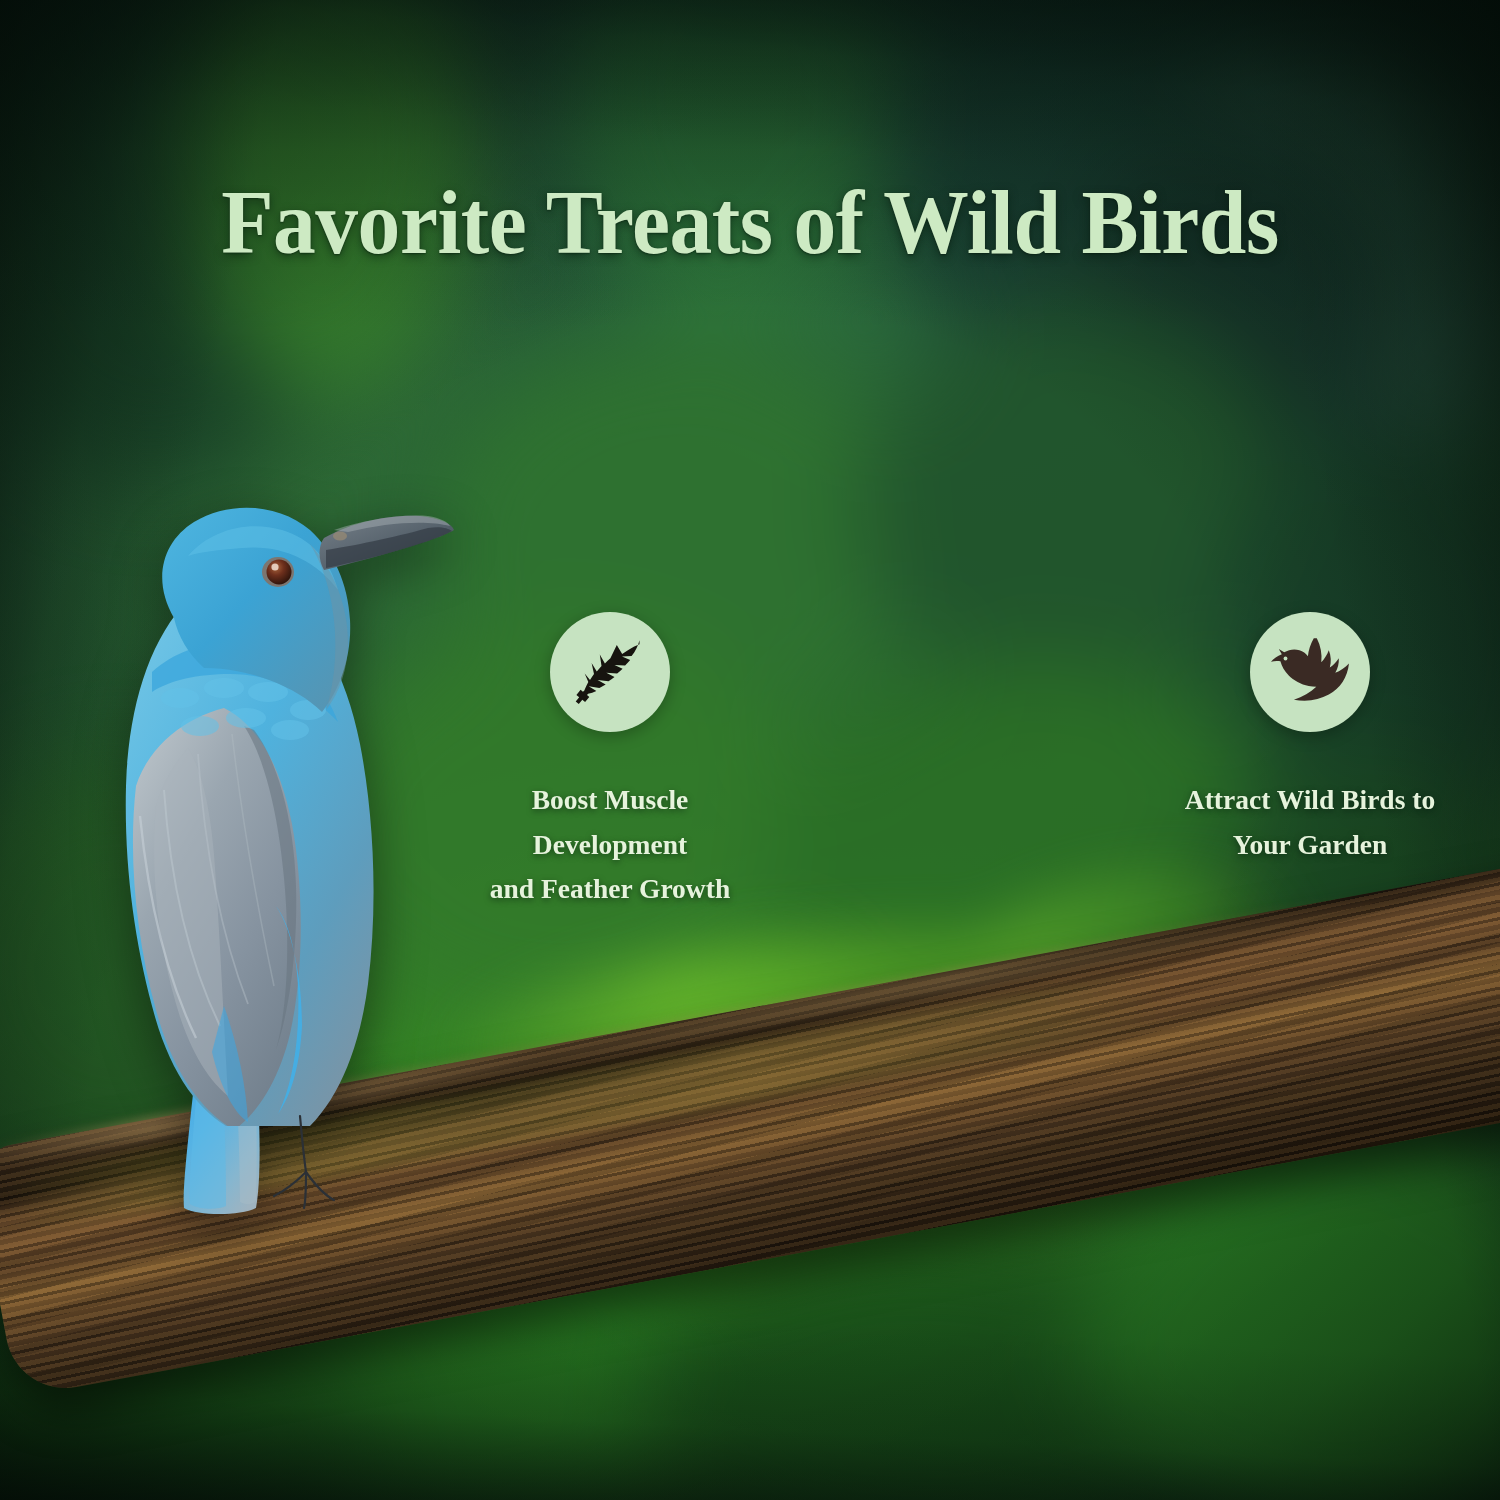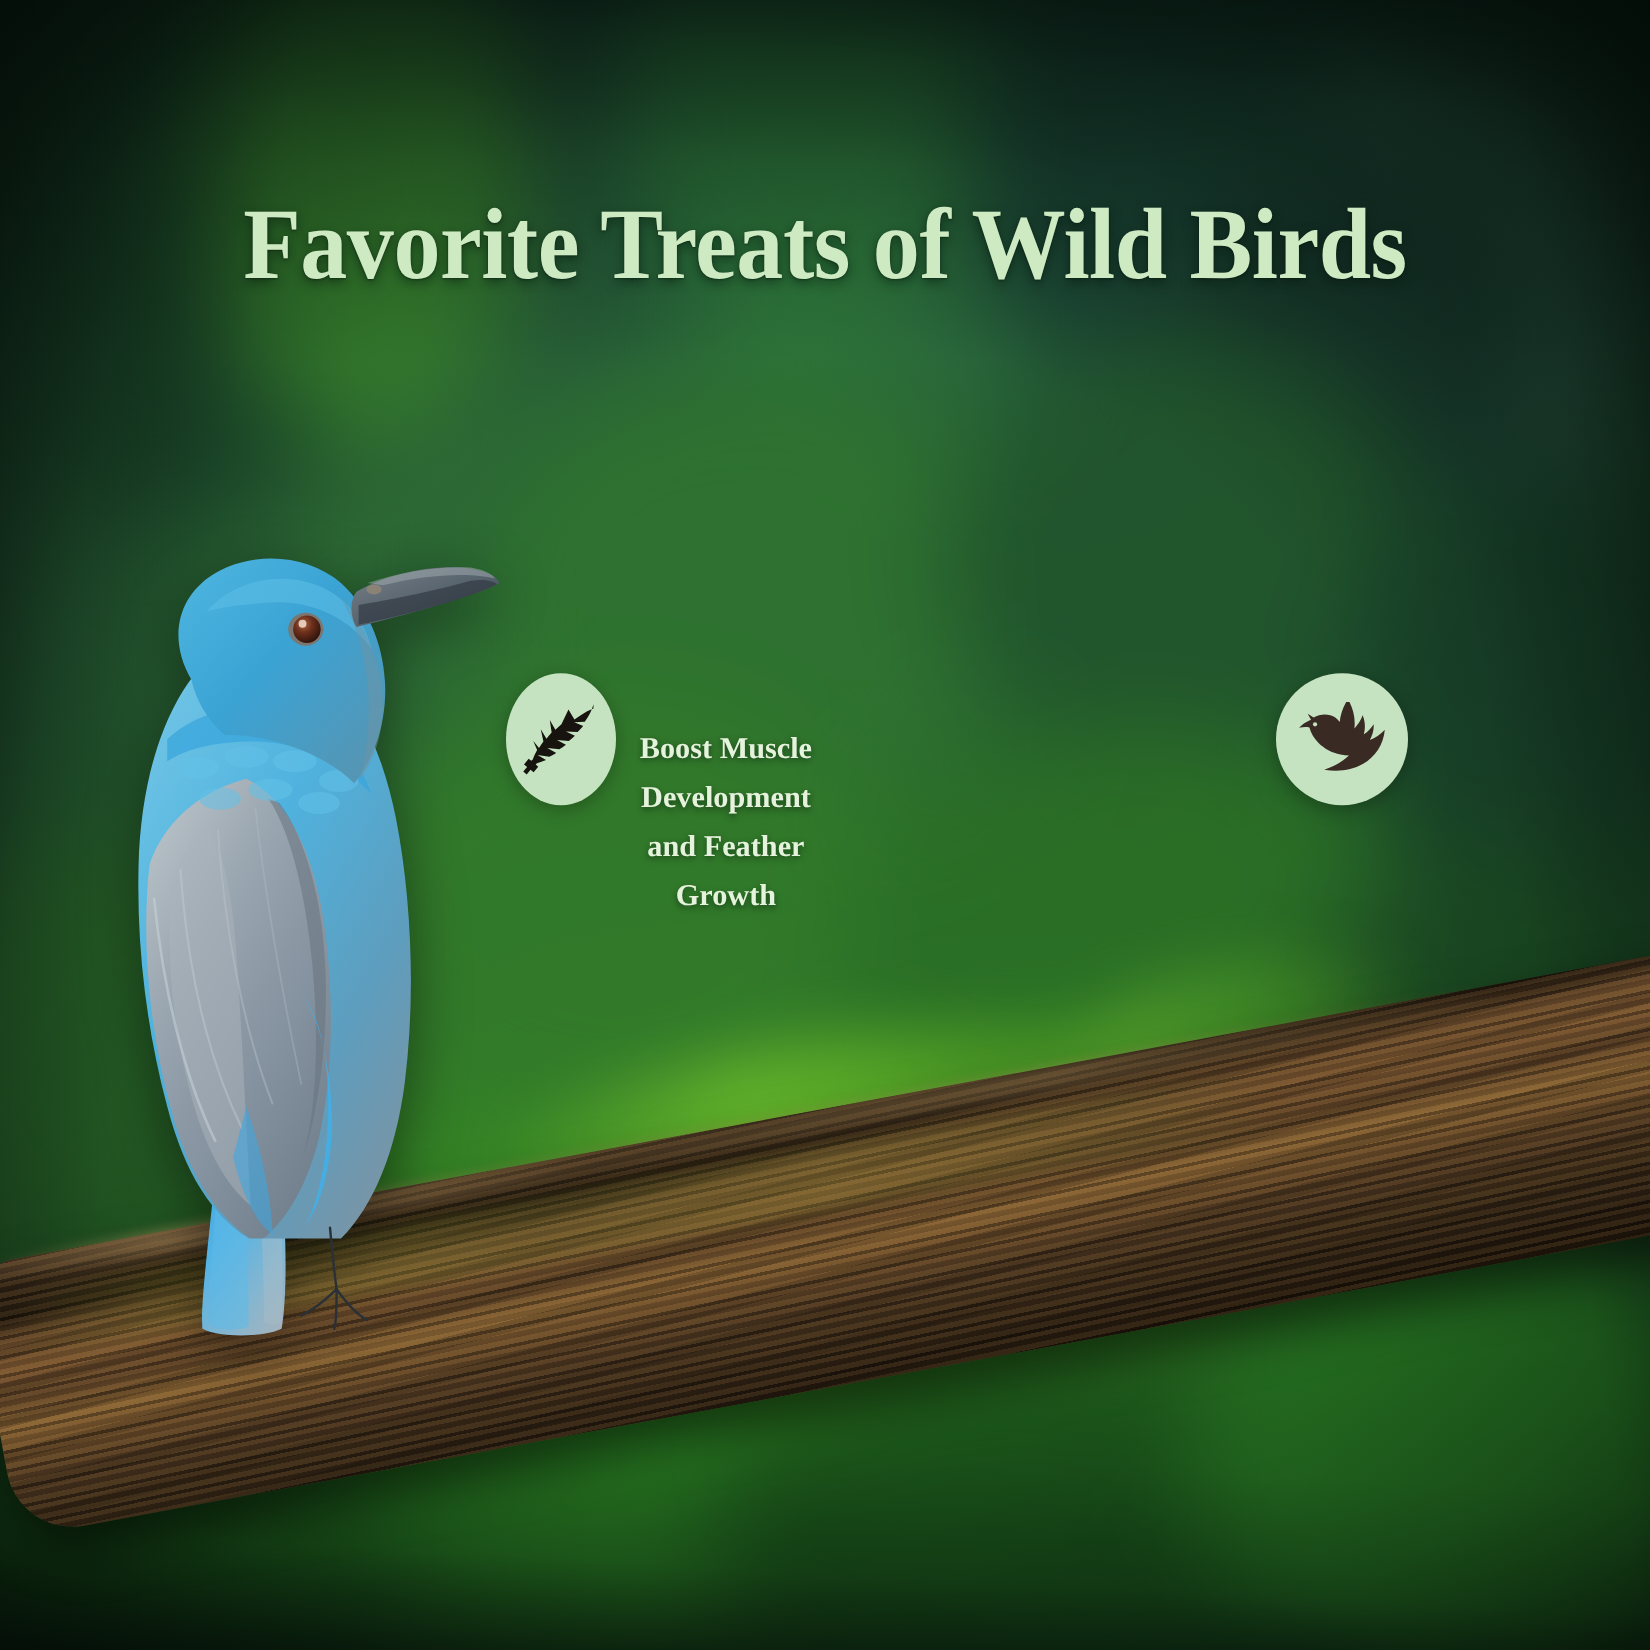--- a/index.html
+++ b/index.html
@@ -154,22 +154,22 @@
     left: 460px;
     top: 612px;
     width: 1000px;
     display: flex;
     align-items: flex-start;
     justify-content: space-between;
   }
   .feature {
     width: 300px;
     display: flex;
-    flex-direction: row;
-    align-items: flex-start;
+    flex-direction: column;
+    align-items: center;
   }
   .icon-circle {
     width: 120px;
     height: 120px;
     border-radius: 50%;
     background: #c6e3c1;
     display: flex;
     align-items: center;
     justify-content: center;
     box-shadow: 0 4px 16px rgba(0,0,0,0.28);
@@ -370,16 +370,18 @@
 
     <div class="feature">
       <div class="icon-circle">
         <span>
           <svg width="78" height="72" viewBox="0 0 78 72" aria-hidden="true">
             <path d="M42.8 2.2c-3.4 6-5.3 12.1-5.9 18.1-2.1-2.9-4.9-5-8.5-6.1-5.2-1.6-10.5-.6-15.2 2.1l-5.4-3.4 3 5.4C6.3 20.1 2.6 22.6 0 25.7c3.4-.8 6.5-.9 9.4-.4 1.4 5.2 4.2 9.9 8.1 13.9 5.3 5.4 12.4 9.2 20.2 10.8 2.6.5 5.1.8 7.6.8-5.9 5.7-13.5 10.1-22.4 12.9 12.9 2.3 25.1.4 34.9-5.1C69.2 52.2 76.5 41.2 78 27.4c-4.1 4.4-8.8 7.5-13.7 9.3 2.6-4.5 3.8-9.4 3.5-14.4-2.5 3.9-5.6 7-9 9.3 1.6-5.7 1.3-11.6-1-17.3-1.8 4.8-4.4 8.8-7.5 11.9.9-8.3-.6-16.3-4.5-24z" fill="#3a2a24"></path>
             <circle cx="14.5" cy="22.5" r="1.9" fill="#c6e3c1"></circle>
           </svg>
         </span>
       </div>
+      <div class="feature-label">Attract Wild Birds to
+Your Garden</div>
     </div>
 
   </div>
 </div>
 
 </body></html>

